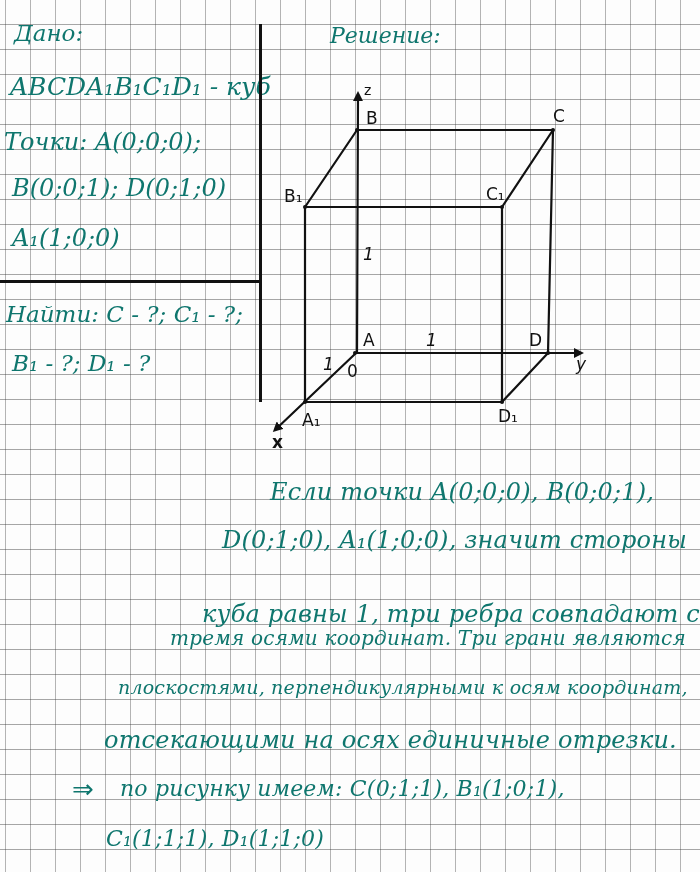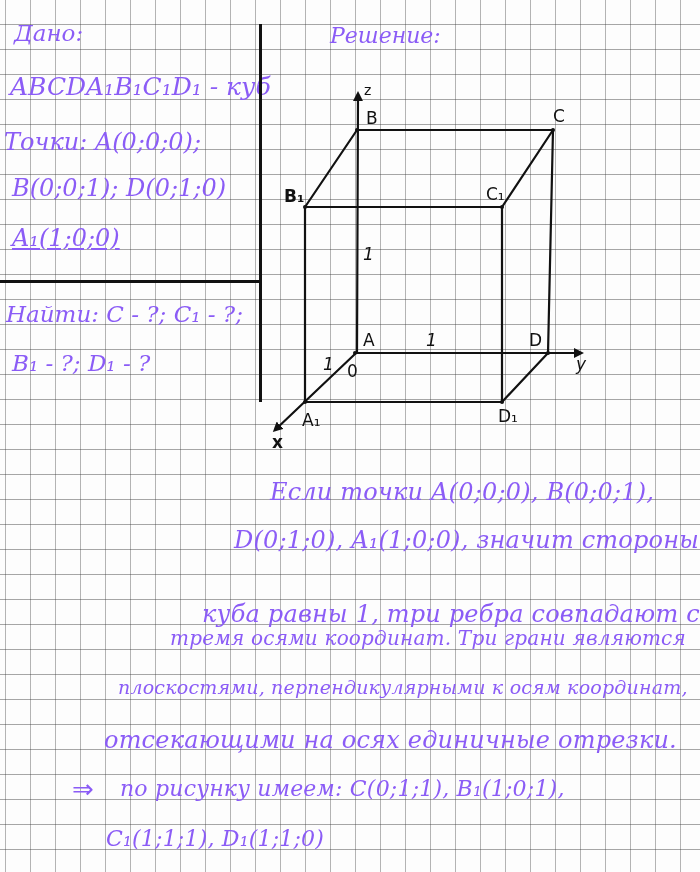--- a/index.html
+++ b/index.html
@@ -10,41 +10,41 @@
         linear-gradient(to right, rgba(60,60,60,0.38) 1px, transparent 1px),
         linear-gradient(to bottom, rgba(60,60,60,0.45) 1px, transparent 1px);
       background-size: 25px 25px, 25px 25px;
       background-position: 5px 0, 0 24px;
       font-family: "DejaVu Serif", serif;
       color: #111;
     }
     .hw {
       position: absolute; white-space: nowrap;
       font-family: "DejaVu Serif", serif; font-style: italic;
-      color: #8b5cf6; line-height: 1;
+      color: #0f766e; line-height: 1;
     }
     .given-title { left: 14px; top: 22px; font-size: 23px; }
     .given-line  { font-size: 24px; }
     .find-line  { font-size: 23px; }
     .solution-title { left: 330px; top: 25px; font-size: 22px; }
     .pt-label { position: absolute; font-family: "DejaVu Sans", sans-serif; font-size: 17px; color:#111; line-height:1; }
     .sol-line { font-size: 24px; letter-spacing: 0.2px; }
     .divider-v { position: absolute; left: 259px; top: 24px; width: 3px; height: 378px; background:#111; }
     .divider-h { position: absolute; left: 0; top: 280px; width: 262px; height: 3px; background:#111; }
     svg.cube { position: absolute; left: 0; top: 0; }
     .arrow-implies { font-style: normal; font-size: 26px; font-family: "DejaVu Sans", sans-serif; }
   </style>
 </head>
 <body>
 
 <div class="hw given-title">Дано:</div>
 <div class="hw given-line" style="left:10px; top:74px; font-size:25px;">ABCDA₁B₁C₁D₁ - куб</div>
 <div class="hw given-line" style="left:4px; top:130px;">Точки: A(0;0;0);</div>
 <div class="hw given-line" style="left:12px; top:176px;">B(0;0;1); D(0;1;0)</div>
-<div class="hw given-line" style="left:12px; top:226px;text-decoration:underline;">A₁(1;0;0)</div>
+<div class="hw given-line" style="left:12px; top:226px;">A₁(1;0;0)</div>
 
 <div class="divider-h"></div>
 <div class="divider-v"></div>
 
 <div class="hw find-line" style="left:6px; top:303px;">Найти: C - ?; C₁ - ?;</div>
 <div class="hw find-line" style="left:12px; top:352px;">B₁ - ?; D₁ - ?</div>
 
 <div class="hw solution-title">Решение:</div>
 
 <svg class="cube" width="700" height="872">
@@ -81,34 +81,34 @@
     <circle cx="355" cy="353" r="2"></circle>
       <circle cx="548" cy="353" r="2"></circle>
     <circle cx="305" cy="402" r="2"></circle>
       <circle cx="502" cy="402" r="2"></circle>
   </g>
 </svg>
 
 <span class="pt-label" style="left:364px; top:83px; font-size:14px;">z</span>
 <span class="pt-label" style="left:366px; top:110px;">B</span>
 <span class="pt-label" style="left:553px; top:108px;">C</span>
-<span class="pt-label" style="left:284px; top:188px;font-weight:bold;">B₁</span>
+<span class="pt-label" style="left:284px; top:188px;">B₁</span>
 <span class="pt-label" style="left:486px; top:186px;">C₁</span>
 <span class="pt-label" style="left:363px; top:246px; font-style:italic;">1</span>
 <span class="pt-label" style="left:363px; top:332px;">A</span>
 <span class="pt-label" style="left:426px; top:332px; font-style:italic;">1</span>
 <span class="pt-label" style="left:529px; top:332px;">D</span>
 <span class="pt-label" style="left:576px; top:356px; font-style:italic;">y</span>
 <span class="pt-label" style="left:323px; top:356px; font-style:italic;">1</span>
 <span class="pt-label" style="left:347px; top:363px;">0</span>
 <span class="pt-label" style="left:302px; top:412px;">A₁</span>
 <span class="pt-label" style="left:498px; top:408px;">D₁</span>
 <span class="pt-label" style="left:272px; top:434px; font-weight:bold;">x</span>
 
 <div class="hw sol-line" style="left:270px; top:480px;">Если точки A(0;0;0), B(0;0;1),</div>
-<div class="hw sol-line" style="left:222px; top:528px;margin-left:12px;">D(0;1;0), A₁(1;0;0), значит стороны</div>
+<div class="hw sol-line" style="left:222px; top:528px;">D(0;1;0), A₁(1;0;0), значит стороны</div>
 <div class="hw sol-line" style="left:202px; top:578px;margin-top:24px;">куба равны 1, три ребра совпадают с</div>
 <div class="hw sol-line" style="left:170px; top:628px; font-size:20px;">тремя осями координат. Три грани являются</div>
 <div class="hw sol-line" style="left:118px; top:678px; font-size:19px;">плоскостями, перпендикулярными к осям координат,</div>
 <div class="hw sol-line" style="left:104px; top:728px;">отсекающими на осях единичные отрезки.</div>
 <span class="hw arrow-implies" style="left:72px; top:776px;">⇒</span>
 <div class="hw sol-line" style="left:120px; top:778px; font-size:22px;">по рисунку имеем: C(0;1;1), B₁(1;0;1),</div>
 <div class="hw sol-line" style="left:106px; top:828px; font-size:22px;">C₁(1;1;1), D₁(1;1;0)</div>
 
 </body></html>

